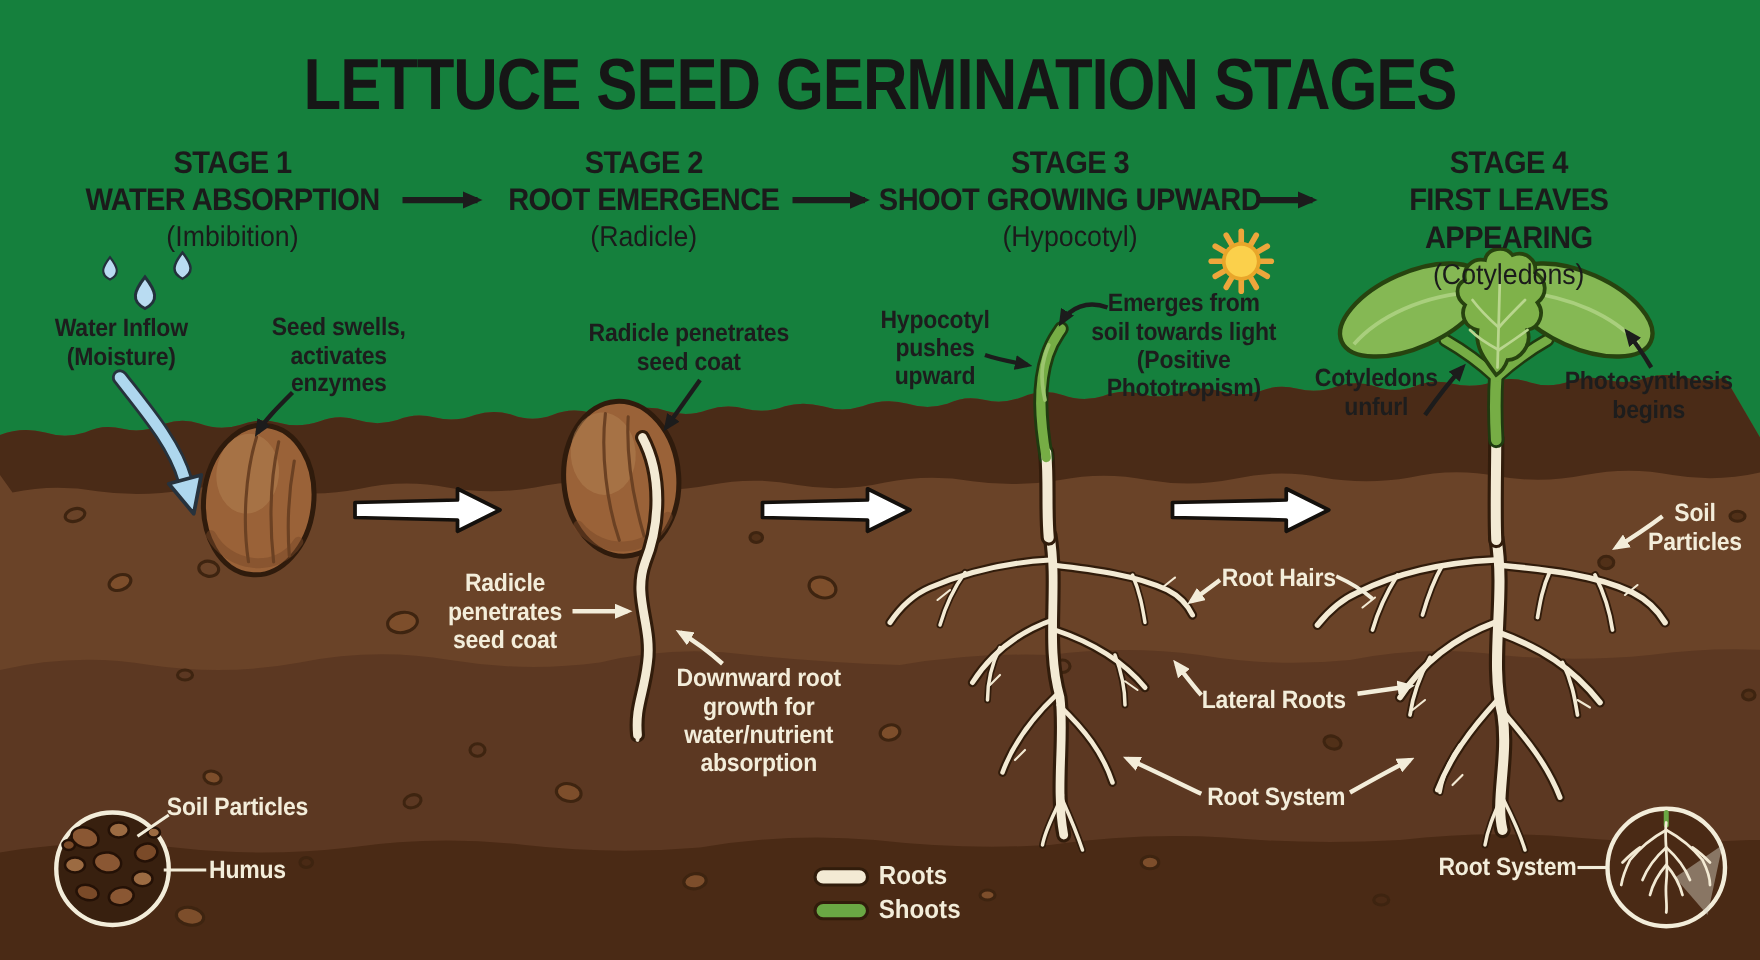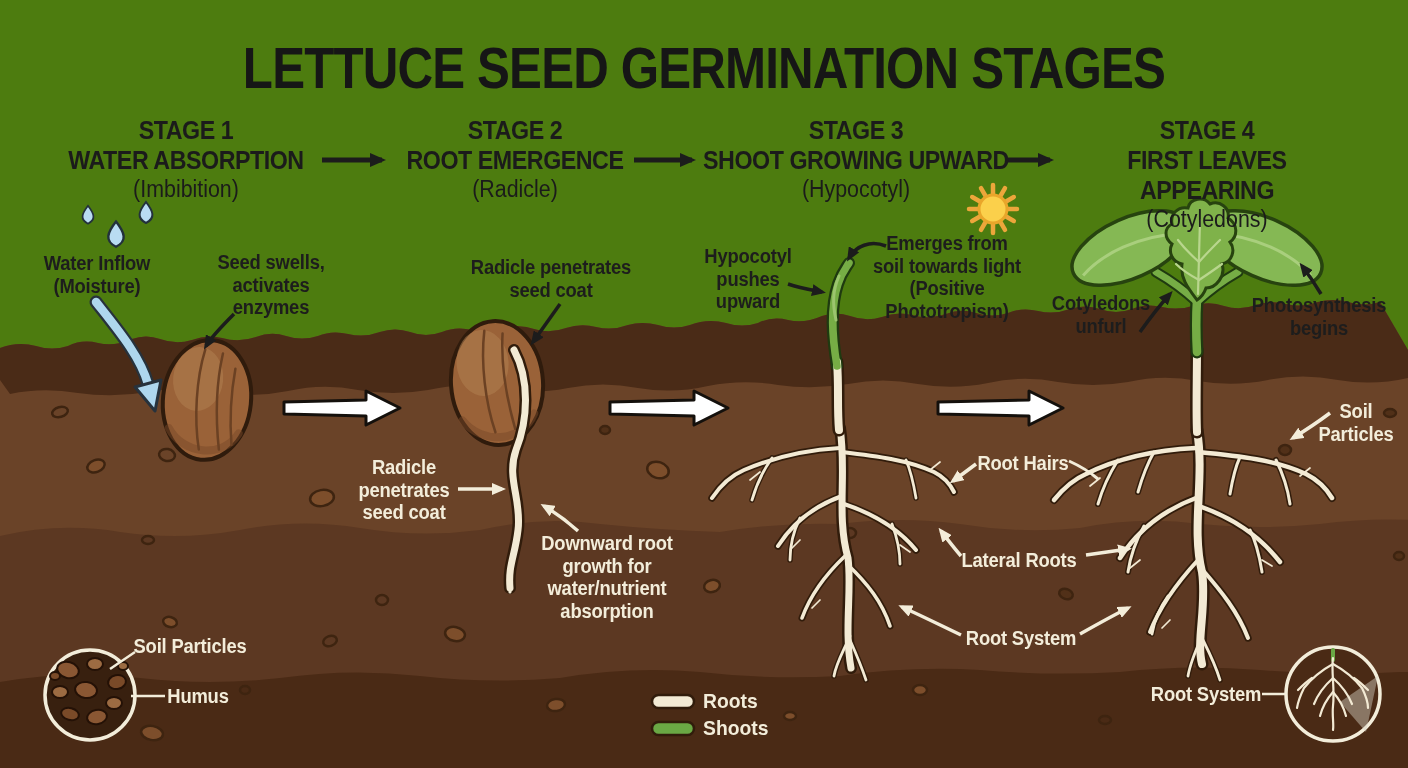--- a/index.html
+++ b/index.html
@@ -1,16 +1,16 @@
 <!DOCTYPE html>
 <html><head>
 <meta charset="utf-8">
 <style>
   html,body{margin:0;padding:0;background:#ffffff;}
-  .stage{position:relative;width:1408px;height:768px;background:#4d7c0f;overflow:hidden;
+  .stage{position:relative;width:1408px;height:768px;background:#15803d;overflow:hidden;
          font-family:"Liberation Sans","DejaVu Sans",sans-serif;}
   svg.scene{position:absolute;left:0;top:0;}
   
   .title{position:absolute;left:704px;top:34px;white-space:nowrap;font-size:58px;font-weight:700;
          letter-spacing:-1px;color:#161616;transform:translateX(-50%) scaleX(0.85);transform-origin:center;}
   .hdr{position:absolute;text-align:center;color:#1b1b1b;transform:translateX(-50%) scaleX(0.93);transform-origin:center;}
   .hdr .l1,.hdr .l2{font-size:25px;font-weight:700;line-height:30px;letter-spacing:-0.5px;}
   .hdr .l3{font-size:23px;font-weight:400;line-height:29px;}
   .lbl{position:absolute;text-align:center;white-space:pre-line;font-size:20px;font-weight:700;
        line-height:22.5px;letter-spacing:-0.2px;color:#1d1d1d;

